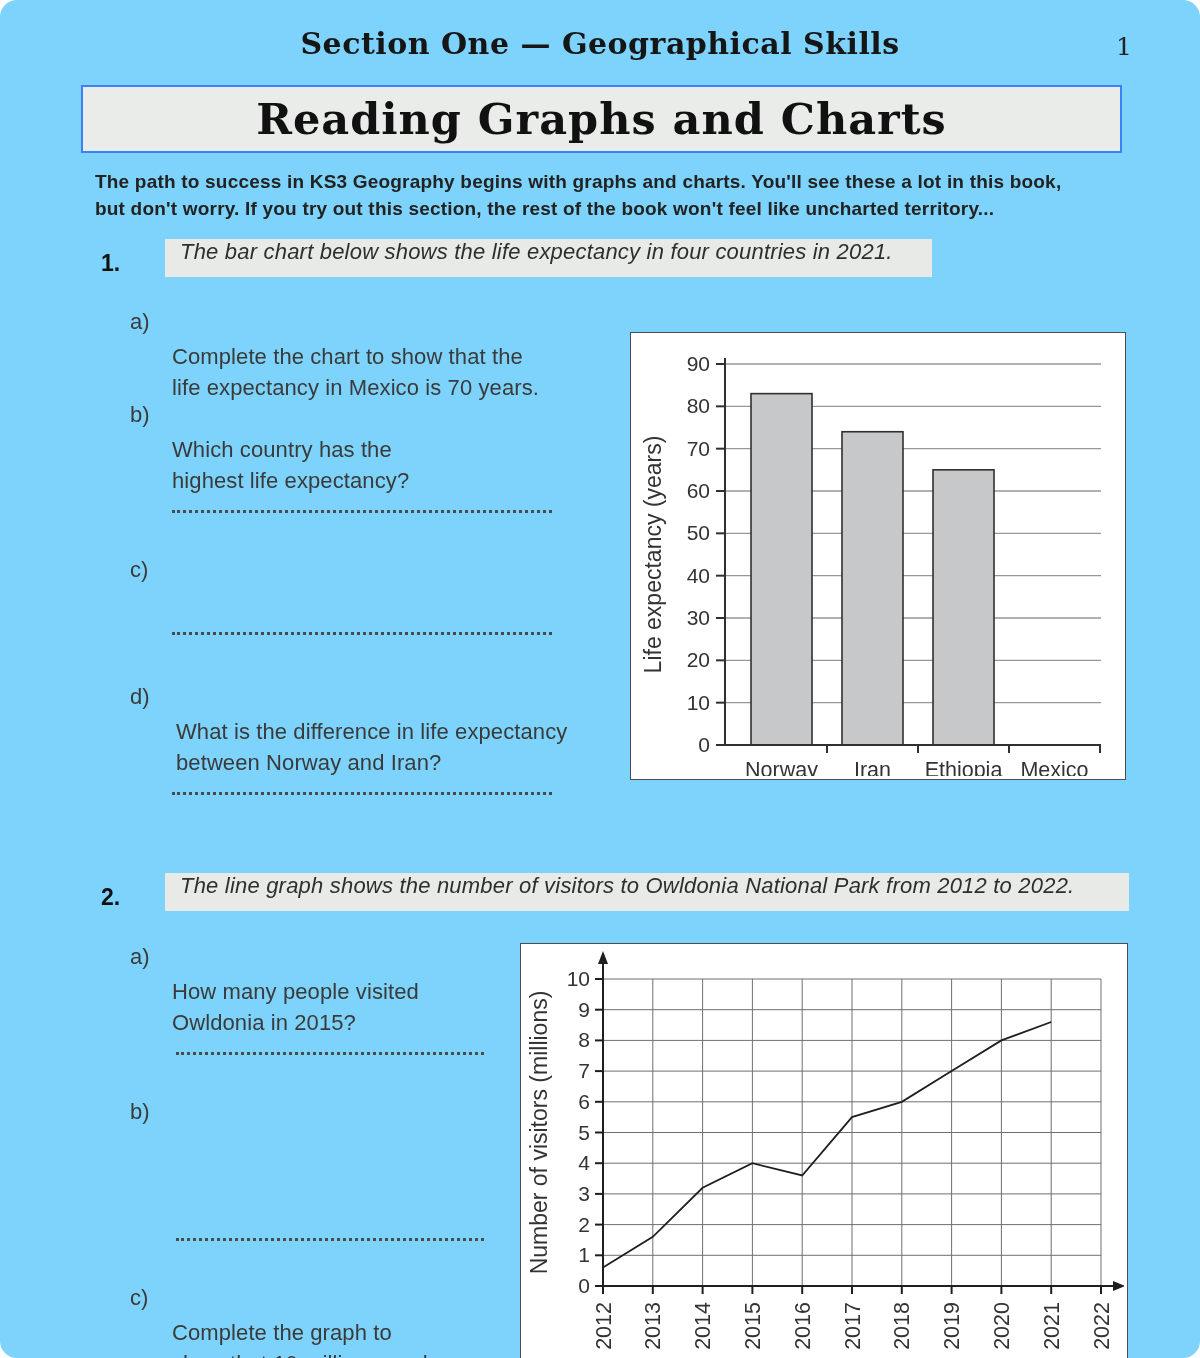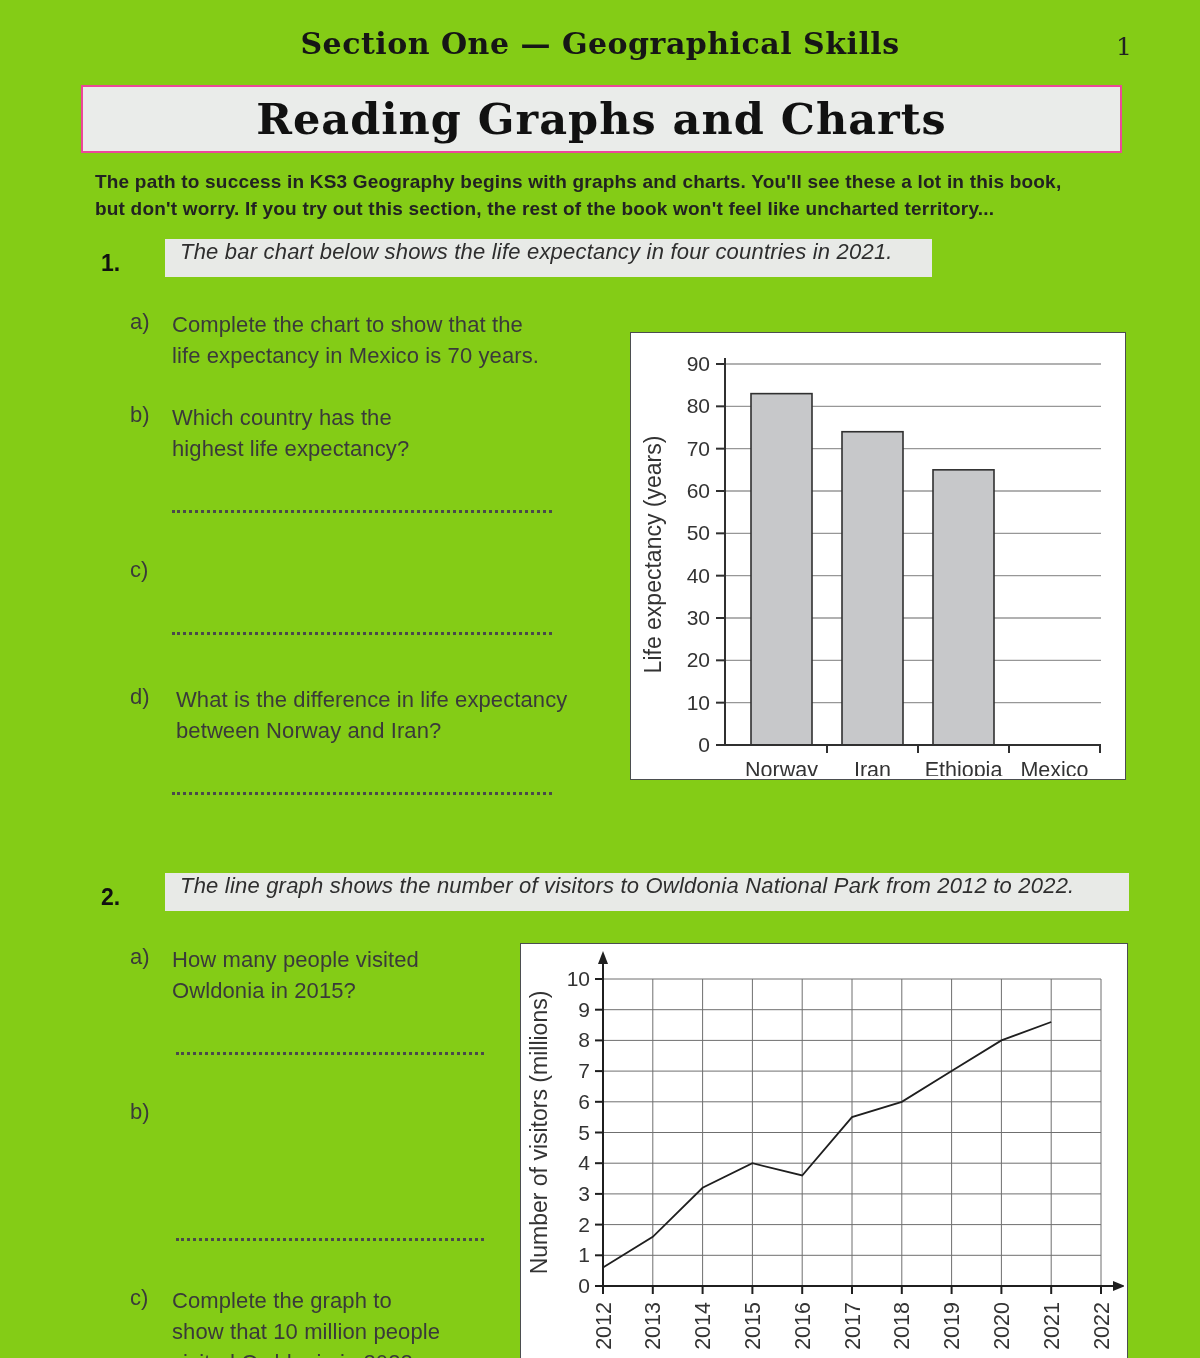--- a/index.html
+++ b/index.html
@@ -1,52 +1,52 @@
 <!DOCTYPE html>
 <html><head>
 <meta charset="utf-8">
 <style>
   html,body{margin:0;padding:0;background:#ffffff;}
   .page{
     position:relative; width:1200px; height:1358px; overflow:hidden;
-    background:#84cc16; font-family:"Liberation Sans",sans-serif; color:#333;
+    background:#7dd3fc; font-family:"Liberation Sans",sans-serif; color:#333;border-radius:17px;
   }
   .abs{position:absolute;}
   .section-title{
     top:26px; left:0; width:1200px; text-align:center;
     font-family:"DejaVu Serif",serif; font-weight:700; font-size:30px;
     letter-spacing:0.5px; color:#161616;
   }
   .page-number{
     top:32px; left:1104px; width:40px; text-align:center;
     font-family:"DejaVu Serif",serif; font-size:25px; color:#222;
   }
   .title-box{
     top:85px; left:81px; width:1037px; height:64px;
-    background:#eaecea; border:2px solid #ec4899;
+    background:#eaecea; border:2px solid #3b82f6;
     display:flex; align-items:center; justify-content:center;
   }
   .title-box span{
     font-family:"DejaVu Serif",serif; font-weight:800; font-size:43px;
     letter-spacing:1px; color:#111;
   }
   .intro{
     top:168px; left:95px; width:1010px;
     font-weight:700; font-size:19px; line-height:27px; color:#222;
     letter-spacing:0.2px;
   }
   .q-num{
     font-weight:700; font-size:23px; color:#111; width:40px;
   }
   .q-prompt{
     background:#e8eae7; height:38px; display:flex; align-items:flex-start;
     padding-left:15px; font-size:22px; color:#2e2e2e; letter-spacing:0.2px;font-style:italic;
   }
   .part-label{font-size:22px; color:#3a3a3a;}
-  .part-text{font-size:22px; color:#3a3a3a; letter-spacing:0.1px;}
+  .part-text{font-size:22px; color:#3a3a3a; letter-spacing:0.1px;margin-top:32px;}
   .part-text div{line-height:31px; white-space:nowrap;}
   .answer-line{height:0; border-bottom:3.5px dotted #4a4a4a;}
   .chart-box{border:1.5px solid #4b4e50; background:#fff;}
   svg text{font-family:"Liberation Sans",sans-serif; fill:#333;}
 </style>
 </head>
 <body>
 
 <div class="page">
 

